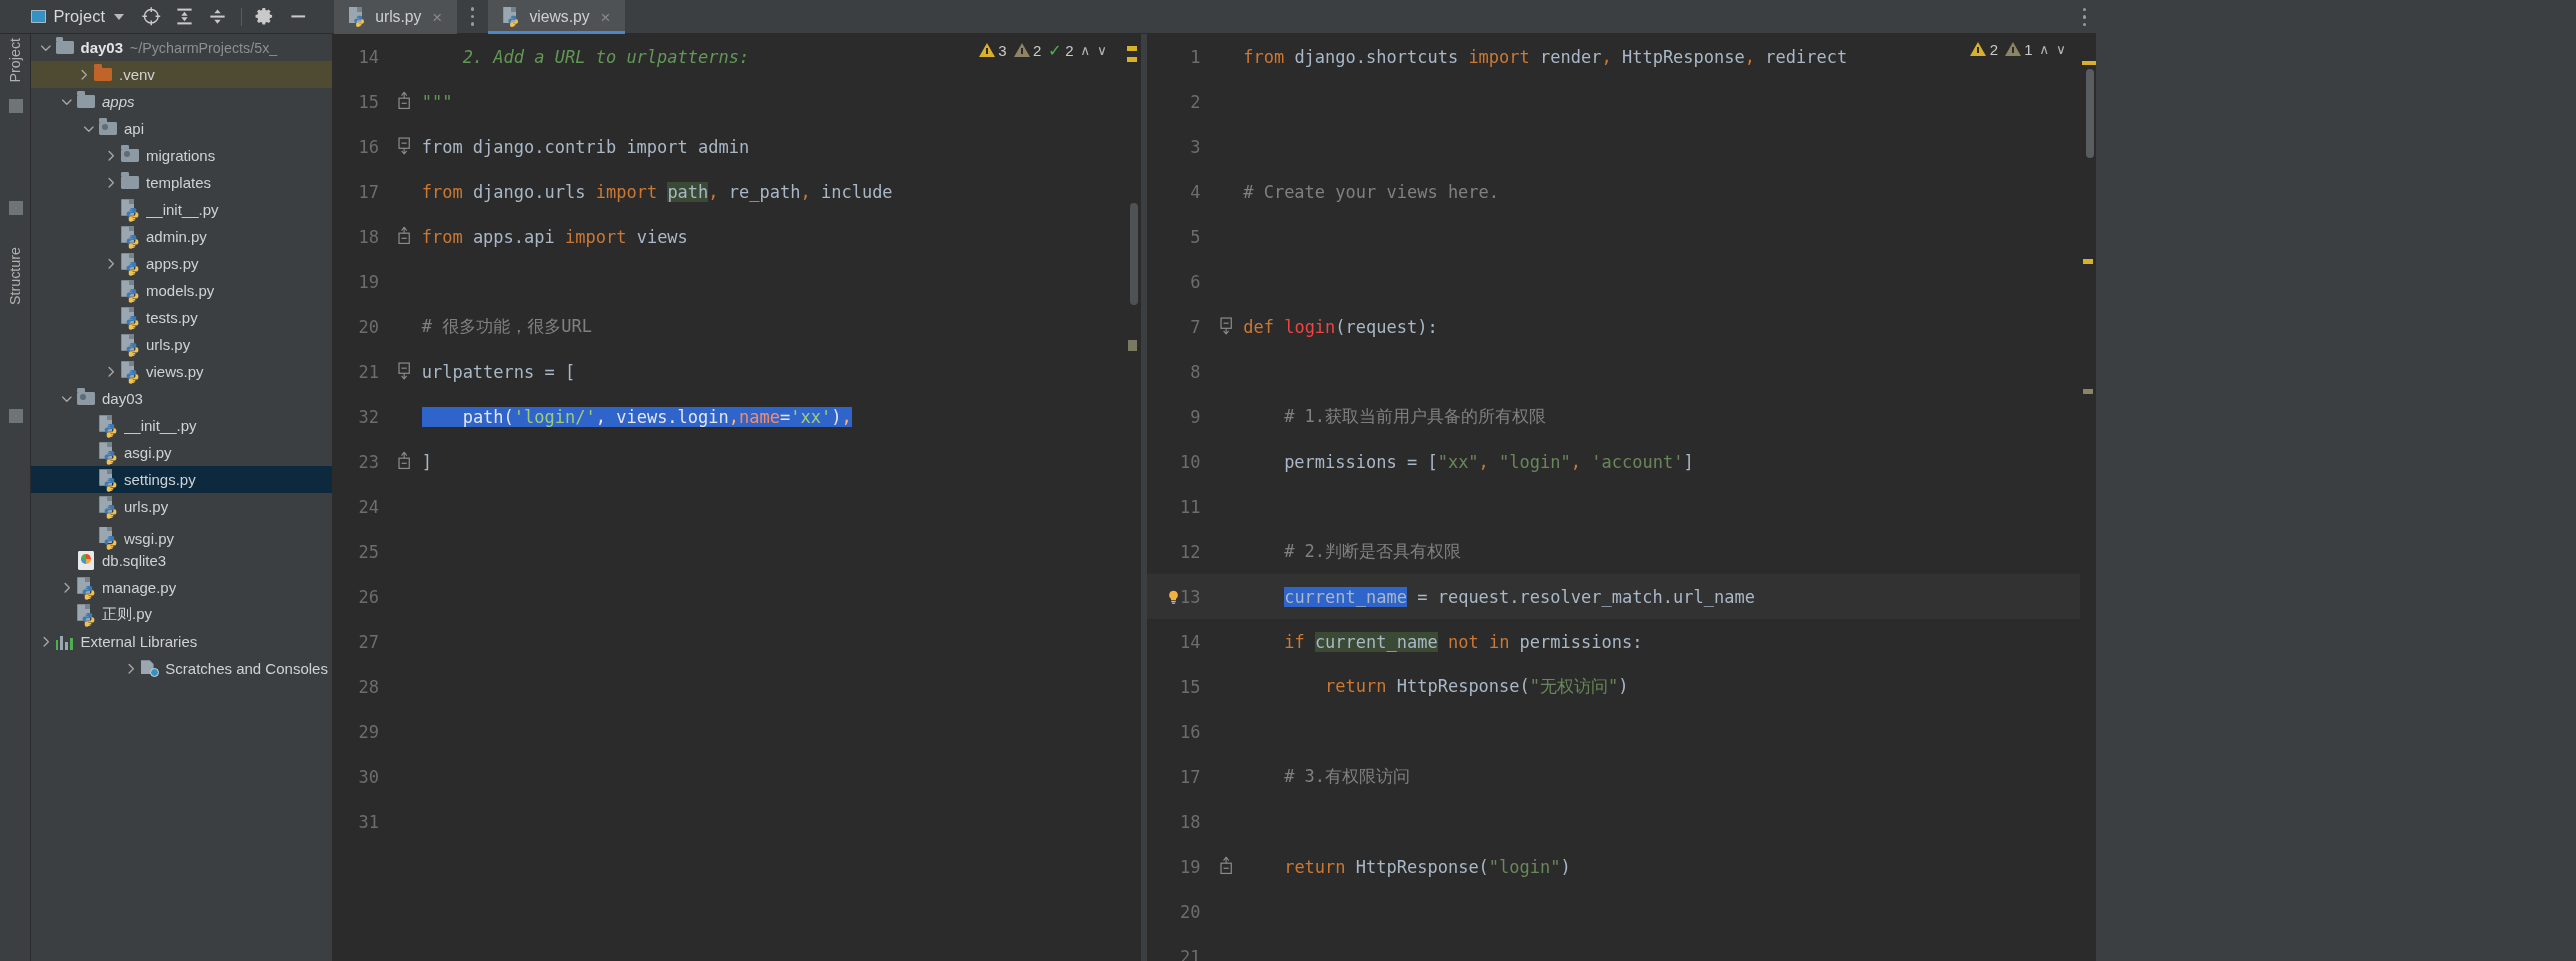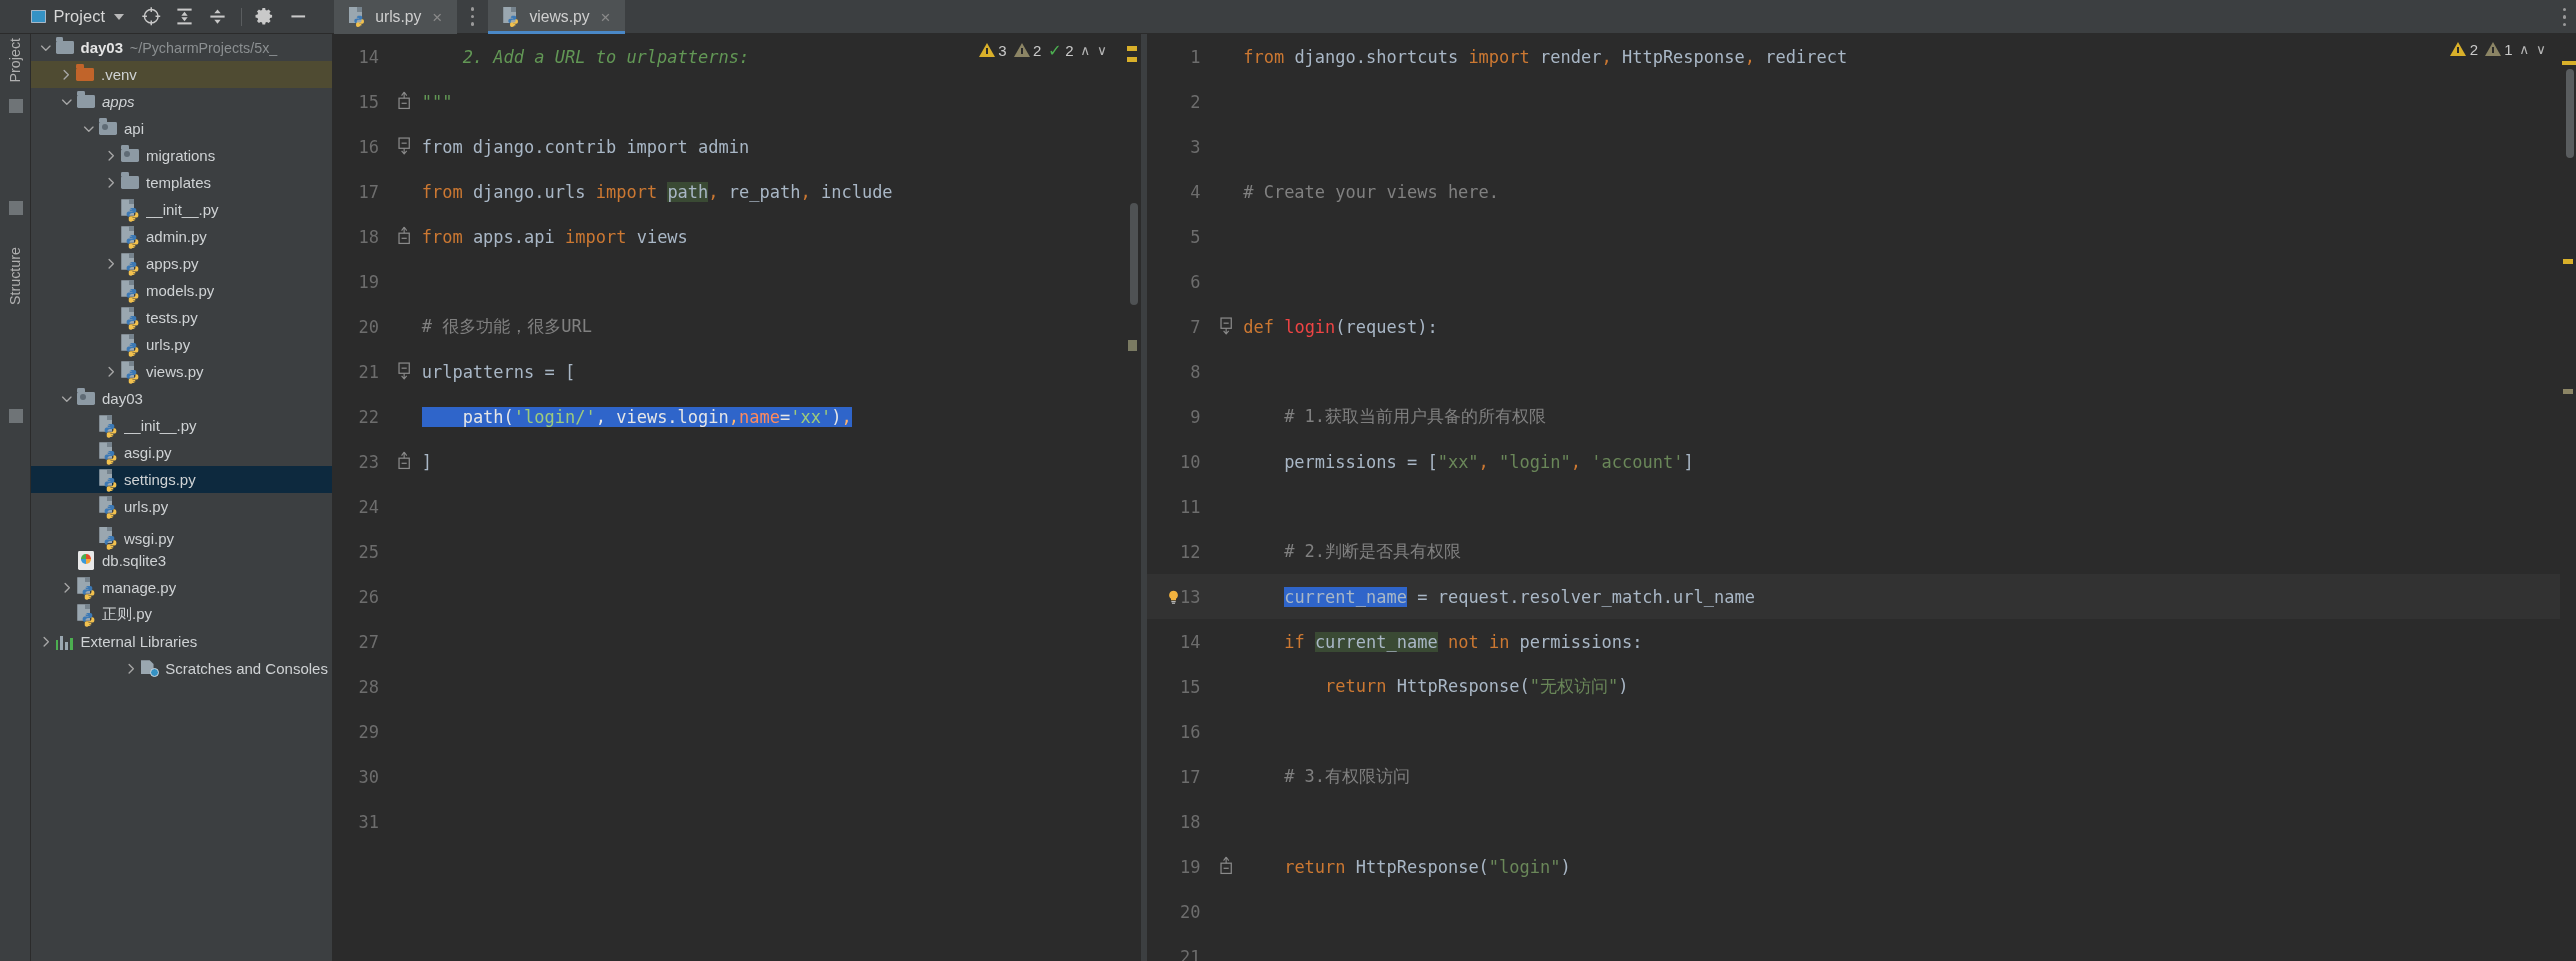--- a/index.html
+++ b/index.html
@@ -3,21 +3,21 @@
 <meta charset="utf-8">
 <title>PyCharm</title>
 <style>
   * { box-sizing: border-box; margin: 0; padding: 0; }
   html, body {
     width: 2576px; height: 962px;
     background: #3c3f41;
     font-family: "Liberation Sans", sans-serif;
     overflow: hidden;
   }
-  .app { display: flex; flex-direction: column; width: 2576px; height: 962px; }
+  .app { display: flex; flex-direction: column; width: 2096px; height: 962px; }
 
   
   .toprow { display: flex; height: 34px; flex: 0 0 34px; background: #3c3f41; }
 
   .proj-toolbar {
     width: 334px; flex: 0 0 334px; display: flex; align-items: center;
     gap: 0px; padding-left: 31px; background: #3c3f41;
     border-bottom: 0.7px solid #2b2b2b;
   }
   .proj-label-wrap { display: flex; align-items: center; gap: 7.5px; margin-right: 11px; }
@@ -278,21 +278,21 @@
             <svg width="13.6" height="13.6" viewBox="0 0 16 16">
               <path d="M3 6 L8 11 L13 6" fill="none" stroke="#a6a6a6" stroke-width="1.6" stroke-linecap="round" stroke-linejoin="round"></path>
             </svg>
           </span>
           <span class="ic">
             <span class="folder"></span>
           </span>
           <span class="lbl bold">day03</span>
           <span class="path">~/PycharmProjects/5x_</span>
         </div>
-        <div class="row selected-venv" style="padding-left: 26px;">
+        <div class="row selected-venv" style="padding-left: 44px;">
           <span class="arrow">
             <svg width="13.6" height="13.6" viewBox="0 0 16 16">
               <path d="M6 3 L11 8 L6 13" fill="none" stroke="#a6a6a6" stroke-width="1.6" stroke-linecap="round" stroke-linejoin="round"></path>
             </svg>
           </span>
           <span class="ic">
             <span class="folder orange"></span>
           </span>
           <span class="lbl">.venv</span>
         </div>
@@ -711,21 +711,21 @@
                 <span class="fold">
                   <svg class="fold-top" viewBox="0 0 12 20">
                     <rect x="1" y="2" width="10" height="10" fill="none" stroke="#8a8a8a" stroke-width="1.2"></rect>
                     <line x1="3.5" y1="7" x2="8.5" y2="7" stroke="#8a8a8a" stroke-width="1.2"></line>
                     <path d="M6 12 L6 17 M3.5 14.5 L6 17.5 L8.5 14.5" fill="none" stroke="#8a8a8a" stroke-width="1.1"></path>
                   </svg>
                 </span>
                 <span class="code"><span class="idf">urlpatterns = [</span></span>
               </div>
               <div class="cline">
-                <span class="gutter">22</span>
+                <span class="gutter">32</span>
                 <span class="fold"></span>
                 <span class="code"><span class="selblue">    <span style="color: rgb(230, 230, 230);">path(</span><span style="color: rgb(158, 203, 123);">'login/'</span><span style="color: rgb(230, 230, 230);">, views.login</span><span style="color: rgb(255, 181, 112);">,</span><span style="color: rgb(255, 138, 92);">name</span><span style="color: rgb(230, 230, 230);">=</span><span style="color: rgb(158, 203, 123);">'xx'</span><span style="color: rgb(230, 230, 230);">)</span><span style="color: rgb(255, 181, 112);">,</span></span></span>
               </div>
               <div class="cline">
                 <span class="gutter">23</span>
                 <span class="fold">
                   <svg class="fold-bot" viewBox="0 0 12 20">
                     <path d="M6 1 L3.5 4.5 M6 1 L8.5 4.5 M6 1 L6 7" fill="none" stroke="#8a8a8a" stroke-width="1.1"></path>
                     <rect x="1" y="7" width="10" height="10" fill="none" stroke="#8a8a8a" stroke-width="1.2"></rect>
                     <line x1="3.5" y1="12" x2="8.5" y2="12" stroke="#8a8a8a" stroke-width="1.2"></line>

